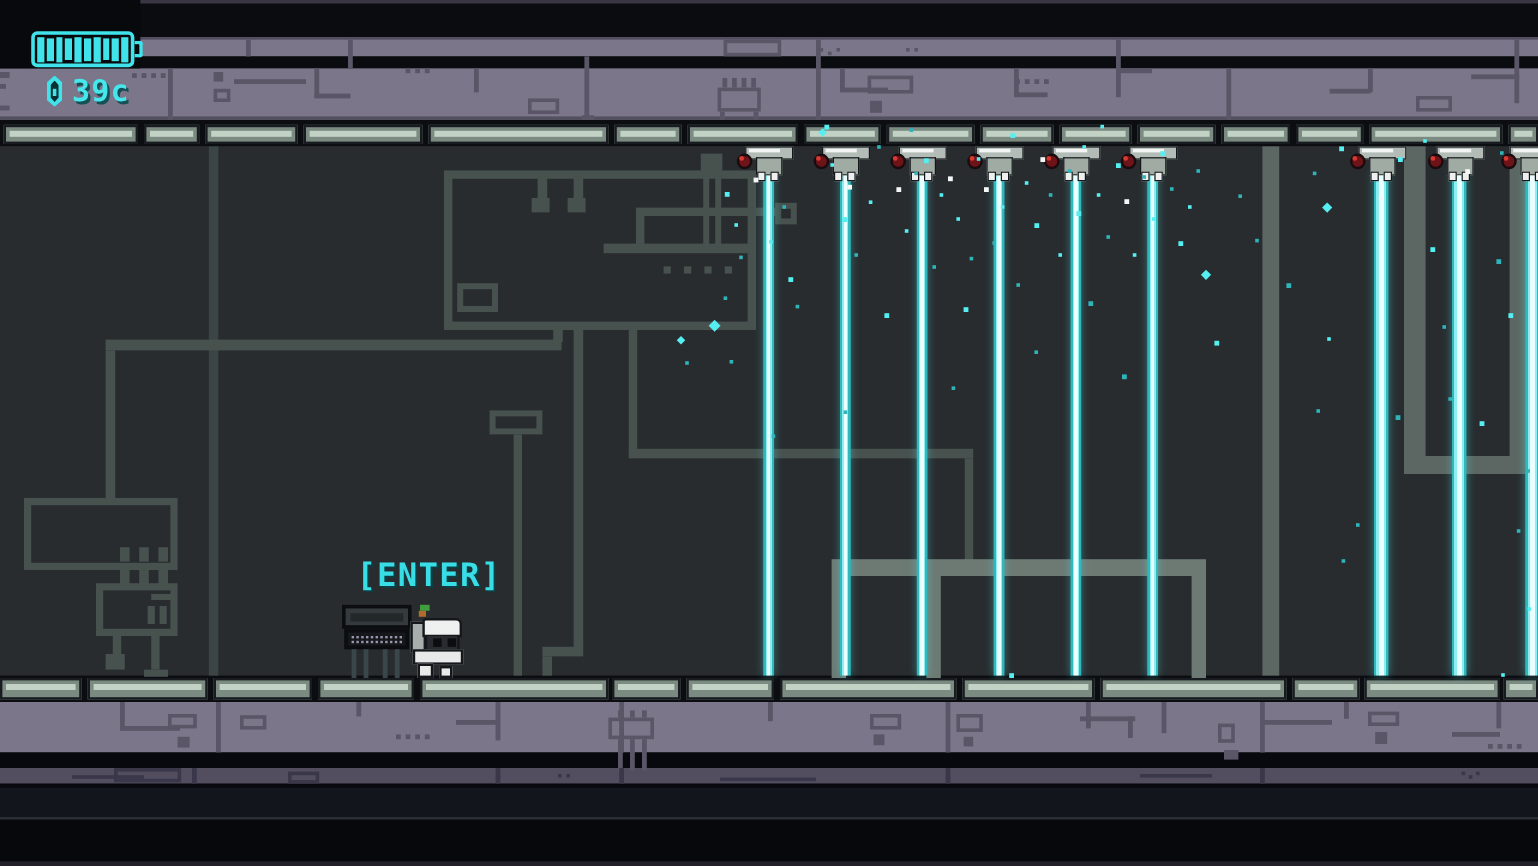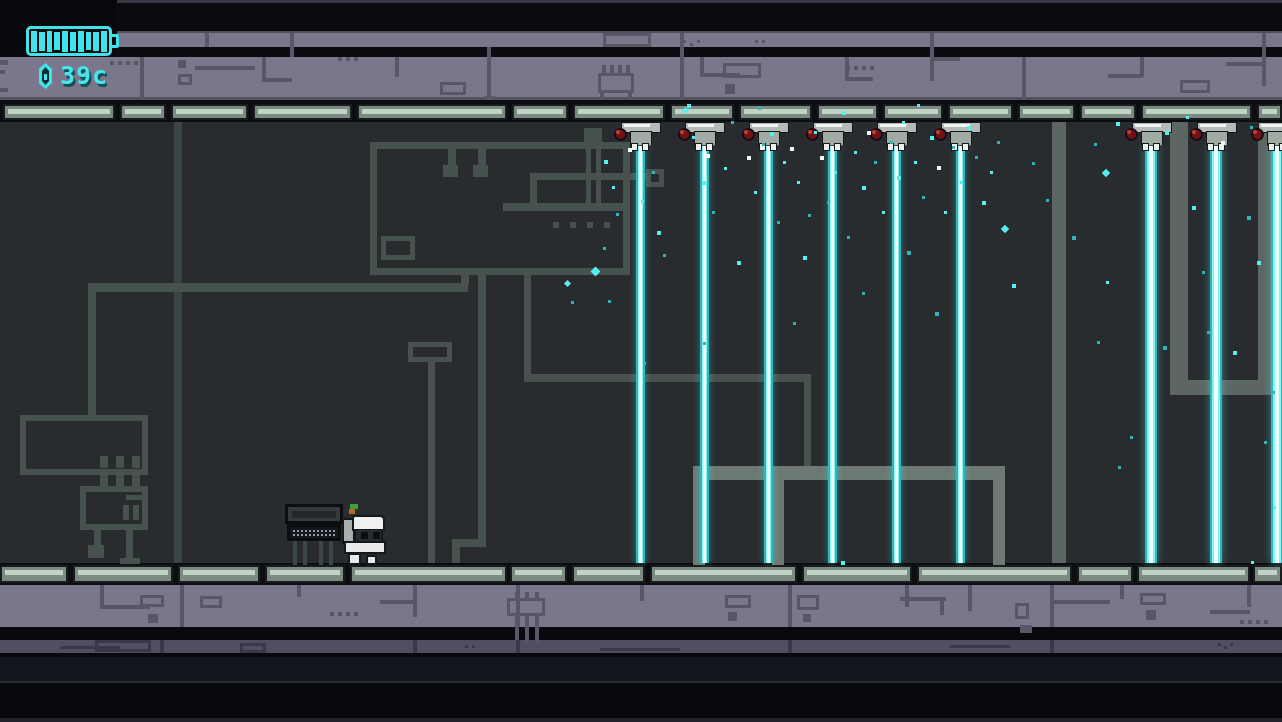--- a/index.html
+++ b/index.html
@@ -587,20 +587,21 @@
     <div class="part" id="head"></div>
     <div class="part" id="visor">
       <div class="eye" style="left:5px"></div>
       <div class="eye" style="left:17px"></div>
     </div>
     <div class="part" id="robot-body"></div>
     <div class="part" id="leg-left"></div>
     <div class="part" id="leg-right"></div>
   </div>
 
+  <div id="enter-prompt" class="px">[ENTER]</div>
 
   <div id="hud-black" class="px"></div>
   <div id="battery" class="px">
       <div class="bat-bar" style="height: 21px;"></div>
       <div class="bat-bar" style="height: 19px;"></div>
       <div class="bat-bar" style="height: 21px;"></div>
       <div class="bat-bar" style="height: 18px;"></div>
       <div class="bat-bar" style="height: 21px;"></div>
       <div class="bat-bar" style="height: 19px;"></div>
       <div class="bat-bar" style="height: 21px;"></div>

